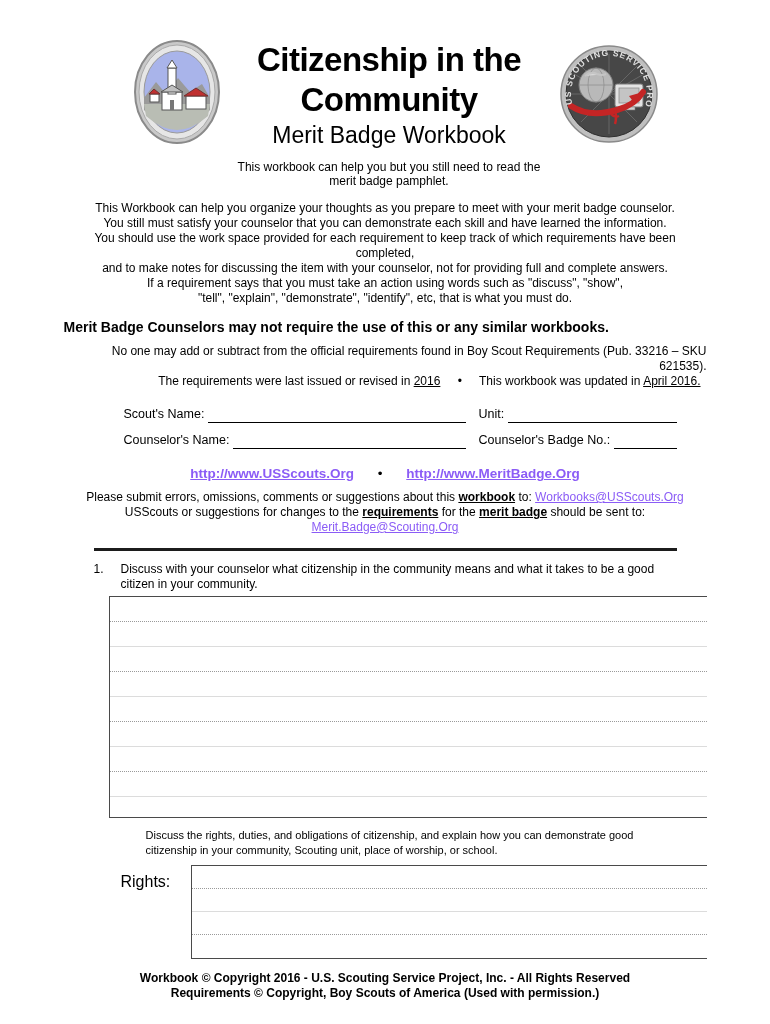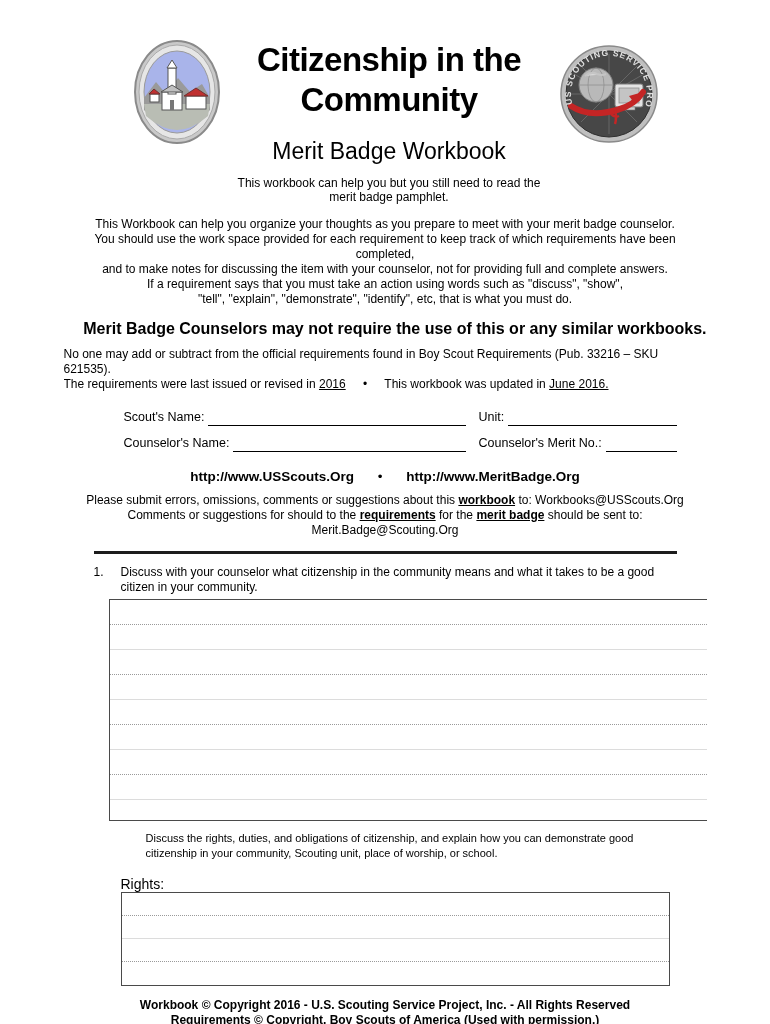--- a/index.html
+++ b/index.html
@@ -16,40 +16,40 @@
   
   .header {
     display:flex;
     align-items:flex-start;
     padding:40px 48px 0 70px;
   }
   .badge-left { width:86px; height:104px; flex:0 0 auto; }
   .badge-right { width:100px; height:100px; flex:0 0 auto; margin-top:4px; }
   .header-center { flex:1 1 auto; text-align:center; padding:0 10px; }
   .title { font-size:33px; font-weight:bold; line-height:40px; letter-spacing:-0.5px; }
-  .subtitle { font-size:23px; line-height:30px; margin-top:16px; }
+  .subtitle { font-size:23px; line-height:30px; margin-top:0; }
   .tagline { font-size:12px; margin-top:10px; }
   
   .intro { margin-top:13px; text-align:center; font-size:12px; line-height:15px; }
-  .counselor-note { margin-top:13px; text-align:right; font-size:16px; font-weight:bold; }
-  .reqnote { margin-top:9px; text-align:left; font-size:12px; line-height:15px; }
+  .counselor-note { margin-top:13px; text-align:left; font-size:14px; font-weight:bold; }
+  .reqnote { margin-top:9px; text-align:right; font-size:12px; line-height:15px; }
   .u { text-decoration:underline; }
   .u-trail { text-decoration:underline; padding-right:6px; }
   .dot-sep { display:inline-block; margin:0 14px; }
   
   .form { margin-top:17px; padding:0 30px 0 60px; font-size:12.5px; }
   .form-row { display:flex; margin-bottom:9px; line-height:17px; }
   .form-field { display:flex; align-items:flex-end; }
   .form-field .lbl { white-space:nowrap; }
   .blank { flex:1 1 auto; border-bottom:1px solid #000; height:15px; margin-left:4px; }
   .f-left  { width:342px; flex:0 0 auto; }
   .f-right { flex:1 1 auto; margin-left:13px; }
   
   .links-line { margin-top:17px; text-align:center; font-size:13.5px; font-weight:bold; }
-  a.link { color:#000000; font-weight:bold; cursor:pointer; }
+  a.link { color:#8b5cf6; text-decoration:underline; font-weight:bold; cursor:pointer; }
   .links-line .dot-sep { margin:0 20px; font-weight:normal; }
   .submit-lines { margin-top:9px; text-align:center; font-size:12px; line-height:15px; }
   .submit-lines a.link { font-weight:normal; }
   .bold-u { font-weight:bold; text-decoration:underline;margin-top:20px; }
   
   .hrule { margin:13px 30px 0 30px; height:3px; background:#1c1c1c; }
   
   .req { margin-top:11px; padding:0 30px; font-size:12px; line-height:15px; }
   .req-item { display:flex; }
   .req-num { width:27px; flex:0 0 auto; }
@@ -57,21 +57,21 @@
   .answer-box {
     margin:4px 32px 0 45px;
     width:631px; height:222px;
     border:1px solid #4a4a4a;
     background:#fff;
   }
   .rl { height:25px; }
   .rl.dot { border-bottom:1px dotted #9a9a9a; }
   .rl.sol { border-bottom:1px solid #dcdcdc; }
   .para2 { margin:10px 30px 0 82px; font-size:11px; line-height:15px; max-width:628px; }
-  .rd-row { display:flex; padding-left:57px; margin-top:7px; font-size:14px;flex-direction:column; }
+  .rd-row { display:flex; padding-left:57px; margin-top:7px; font-size:16px; }
   .rd-row.duties { margin-top:0; }
   .rd-label { width:70px; flex:0 0 auto; padding-top:8px; }
   .rd-box {
     width:549px; flex:0 0 auto;
     border:1px solid #4a4a4a;
     background:#fff;
   }
   .rd-box.lower { border-top:none; }
   .rl-s { height:23px; }
   .rl-s.dot { border-bottom:1px dotted #9a9a9a; }
@@ -138,77 +138,78 @@
         <path d="M56,66 q2,8 0,14 M52,70 q4,4 8,2" stroke="#c42525" stroke-width="2.5" fill="none"></path>
         <text font-size="8.5" font-family="Liberation Sans, sans-serif" fill="#e0e0e0" font-weight="bold" letter-spacing="1">
           <textPath href="#arcTop" startOffset="2">US SCOUTING SERVICE PROJECT</textPath>
         </text>
       </svg>
     </div>
   </div>
 
   <div class="intro">
     <div>This Workbook can help you organize your thoughts as you prepare to meet with your merit badge counselor.</div>
+    <div>You still must satisfy your counselor that you can demonstrate each skill and have learned the information.</div>
     <div>You should use the work space provided for each requirement to keep track of which requirements have been completed,</div>
     <div>and to make notes for discussing the item with your counselor, not for providing full and complete answers.</div>
     <div>If a requirement says that you must take an action using words such as "discuss", "show",</div>
     <div>"tell", "explain", "demonstrate", "identify", etc, that is what you must do.</div>
   </div>
 
   <div class="counselor-note">Merit Badge Counselors may not require the use of this or any similar workbooks.</div>
 
   <div class="reqnote">
     <div>No one may add or subtract from the official requirements found in Boy Scout Requirements (Pub.  33216 – SKU 621535).</div>
     <div>
       <span>The requirements were last issued or revised in</span>
       <span class="u">2016</span>
       <span class="dot-sep">•</span>
       <span>This workbook was updated in</span>
-      <span class="u-trail">June 2016.</span>
+      <span class="u-trail">April 2016.</span>
     </div>
   </div>
 
   <div class="form">
     <div class="form-row">
       <div class="form-field f-left">
         <span class="lbl">Scout's Name:</span>
         <span class="blank"></span>
       </div>
       <div class="form-field f-right">
         <span class="lbl">Unit:</span>
         <span class="blank"></span>
       </div>
     </div>
     <div class="form-row">
       <div class="form-field f-left">
         <span class="lbl">Counselor's Name:</span>
         <span class="blank"></span>
       </div>
       <div class="form-field f-right">
-        <span class="lbl">Counselor's Merit No.:</span>
+        <span class="lbl">Counselor's Badge No.:</span>
         <span class="blank"></span>
       </div>
     </div>
   </div>
 
   <div class="links-line">
     <a class="link">http://www.USScouts.Org</a>
     <span class="dot-sep">•</span>
     <a class="link">http://www.MeritBadge.Org</a>
   </div>
 
   <div class="submit-lines">
     <div>
       <span>Please submit errors, omissions, comments or suggestions about this</span>
       <span class="bold-u">workbook</span>
       <span>to:</span>
       <a class="link">Workbooks@USScouts.Org</a>
     </div>
     <div>
-      <span>Comments or suggestions for should to the</span>
+      <span>USScouts or suggestions for changes to the</span>
       <span class="bold-u">requirements</span>
       <span>for the</span>
       <span class="bold-u">merit badge</span>
       <span>should be sent to:</span>
       <a class="link">Merit.Badge@Scouting.Org</a>
     </div>
   </div>
 
   <div class="hrule"></div>
 

